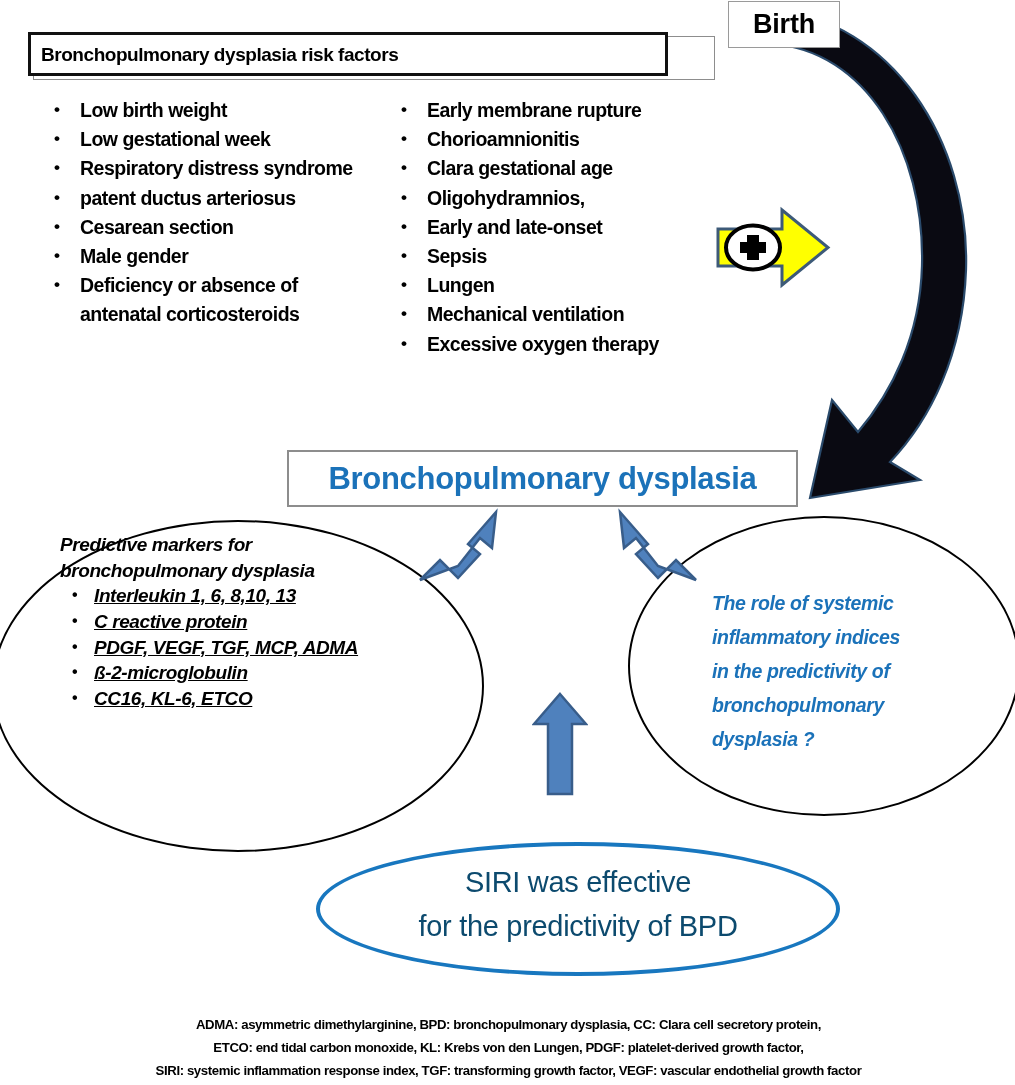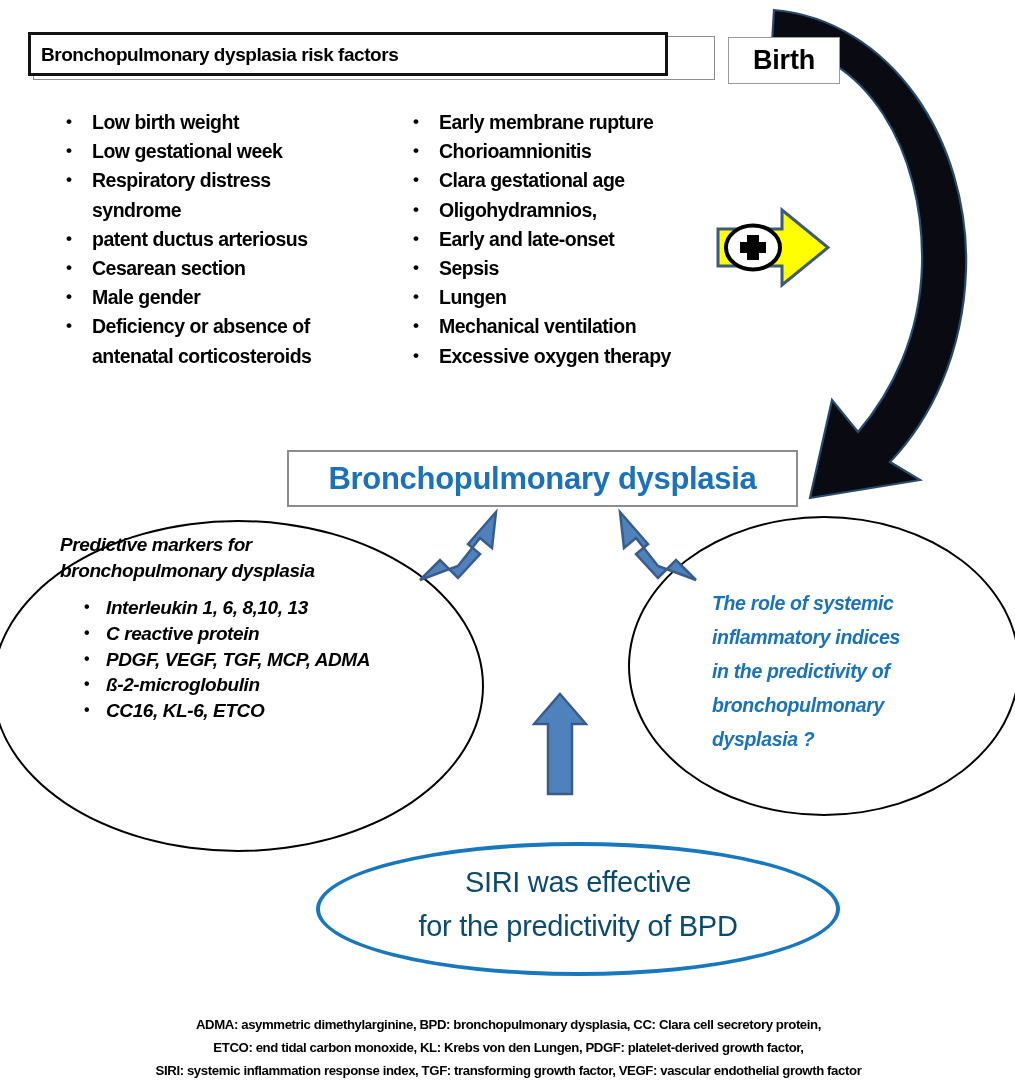--- a/index.html
+++ b/index.html
@@ -9,21 +9,20 @@
     color:#000;
   }
   .canvas{position:absolute;left:0;top:0;width:1015px;height:1085px;}
 
   
   #birth-box{
     position:absolute;left:728px;top:1px;width:110px;height:45px;
     border:1px solid #9a9a9a;background:#fff;
     display:flex;align-items:center;justify-content:center;
     z-index:9;
-    margin-top:36px;
   }
   #birth-box .t{font-size:27px;font-weight:bold;letter-spacing:-0.2px;}
 
   
   #risk-title-outer{
     position:absolute;left:33px;top:36px;width:682px;height:44px;
     border:1px solid #8d8d8d;background:#fff;box-sizing:border-box;z-index:4;
   }
   #risk-title-inner{
     position:absolute;left:28px;top:32px;width:640px;height:44px;
@@ -32,21 +31,21 @@
   #risk-title-text{
     position:absolute;left:41px;top:44px;z-index:6;
     font-size:19px;font-weight:bold;letter-spacing:-0.45px;white-space:nowrap;
   }
 
   
   .risk-cols{position:absolute;left:30px;top:92px;width:690px;z-index:3;}
   .risk-col{position:absolute;top:0;}
   .risk-col.left{left:8px;width:330px;}
   .risk-col.right{left:355px;width:340px;}
-  .risk-col ul{list-style:none;margin:16px;padding:0;}
+  .risk-col ul{list-style:none;margin:4px;padding:0;}
   .risk-col li{
     position:relative;padding-left:38px;
     font-size:19.5px;font-weight:bold;line-height:29.2px;
     letter-spacing:-0.5px;
   }
   .risk-col li::before{
     content:"\2022";position:absolute;left:12px;top:-1px;font-size:17px;
   }
 
   
@@ -67,21 +66,21 @@
   #markers-ellipse{
     position:absolute;left:-8px;top:520px;width:492px;height:332px;
     border:2.5px solid #000;border-radius:50%;box-sizing:border-box;
     background:transparent;z-index:3;
   }
   #markers-text{position:absolute;left:60px;top:532px;width:360px;z-index:5;}
   #markers-text .hdr{
     font-size:19px;font-weight:bold;font-style:italic;line-height:25.5px;
     letter-spacing:-0.4px;
   }
-  #markers-text ul{list-style:none;margin:12px;padding:0;}
+  #markers-text ul{list-style:none;margin:0;padding:0;text-decoration:underline;}
   #markers-text li{
     position:relative;padding-left:34px;
     font-size:19px;font-weight:bold;font-style:italic;line-height:25.8px;
     letter-spacing:-0.4px;
   }
   #markers-text li::before{content:"\2022";position:absolute;left:12px;top:-1px;font-style:normal;font-size:16px;}
 
   #role-ellipse{
     position:absolute;left:628px;top:516px;width:392px;height:300px;
     border:2.5px solid #000;border-radius:50%;box-sizing:border-box;z-index:3;

